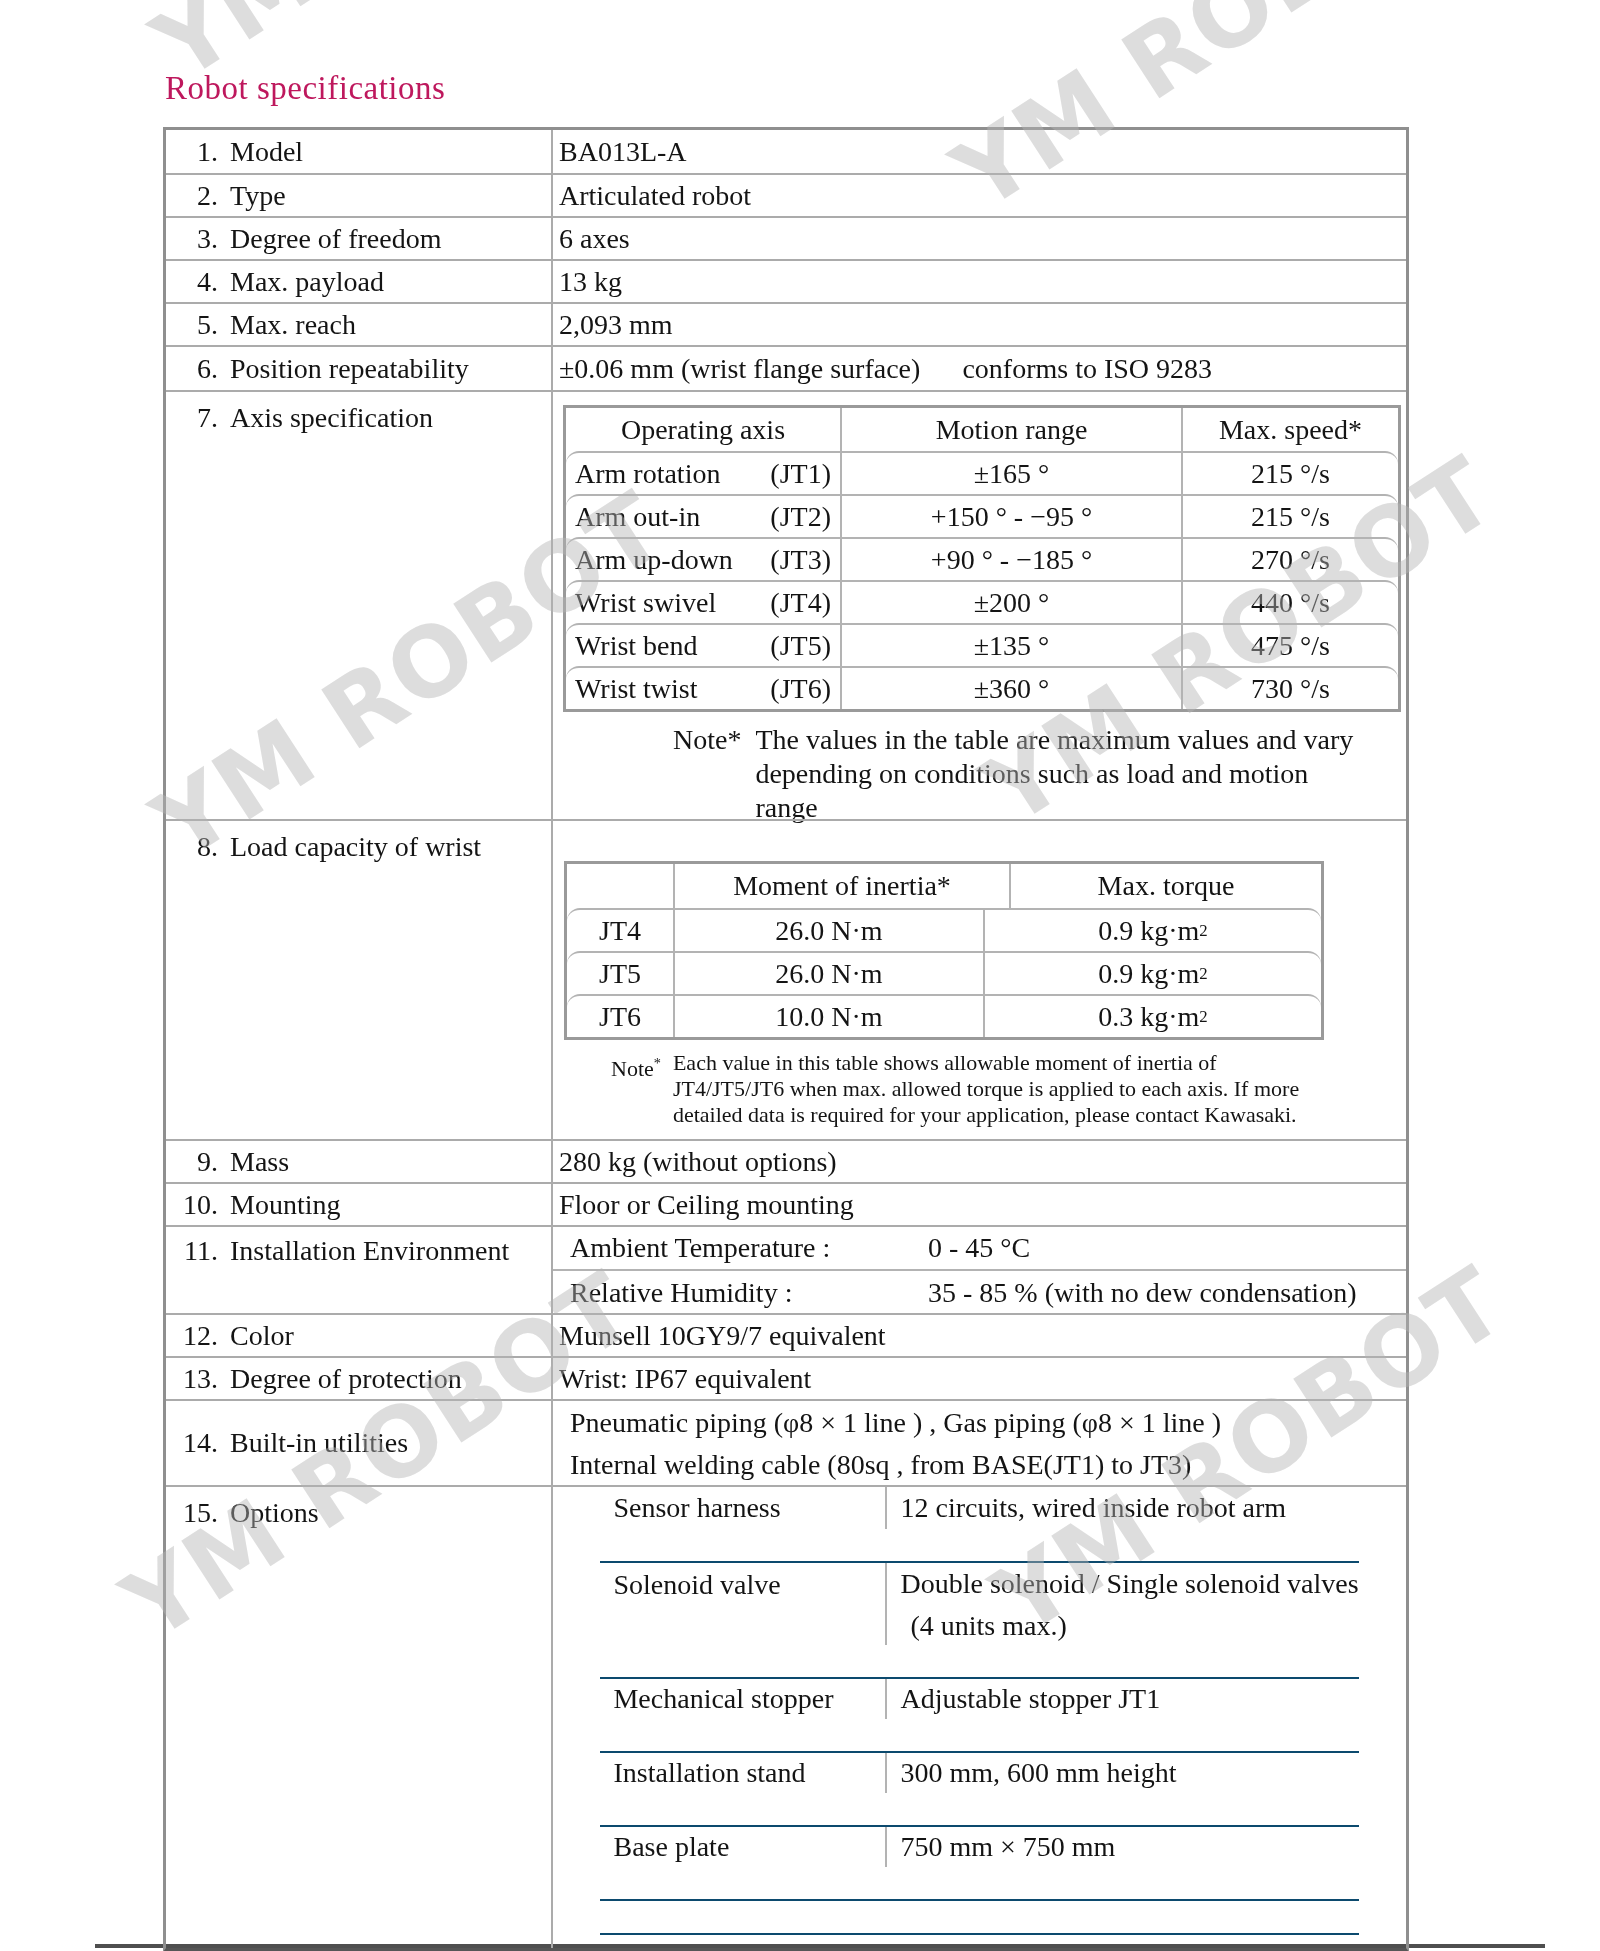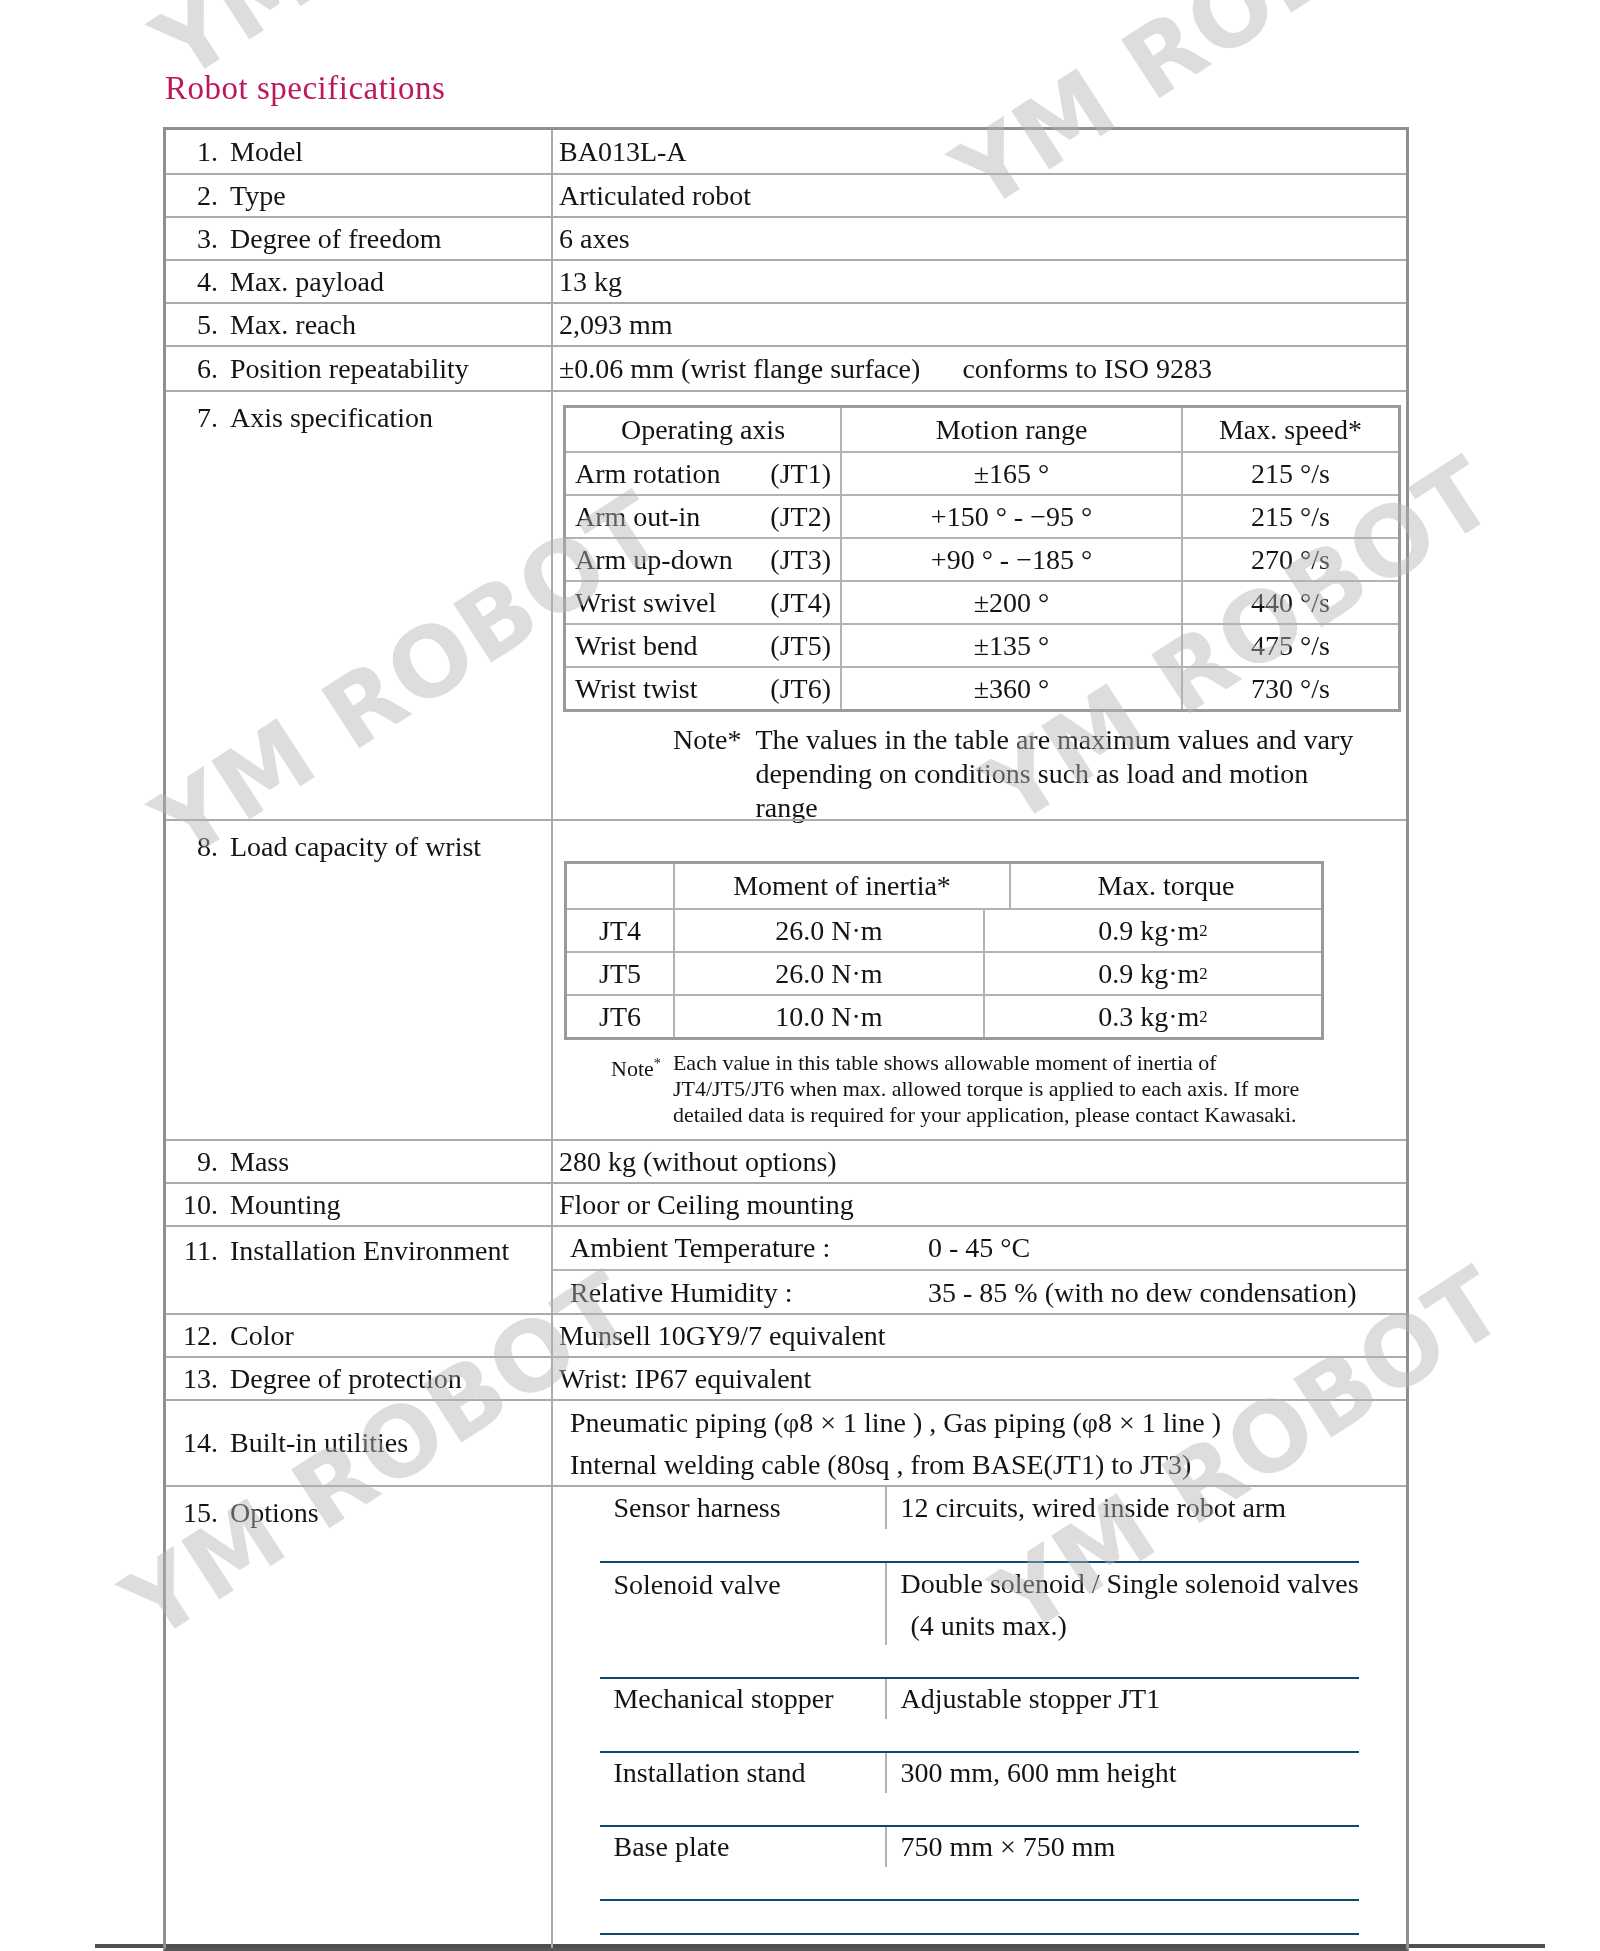--- a/index.html
+++ b/index.html
@@ -39,21 +39,21 @@
   .val{flex:1;display:flex;align-items:center;padding-left:6px;box-sizing:border-box;min-width:0;}
   .val.block{display:block;padding-left:0;}
   
   .h43{height:43px;} .h45{height:45px;} .h88{height:88px;} .h86{height:86px;}
   .hR7{height:429px;} .hR8{height:320px;} .hR15{height:463px;}
   
   .ntab{
     border:3px solid #9a9a9a;box-sizing:border-box;
     display:flex;flex-direction:column;background:transparent;
   }
-  .ntr{display:flex;box-sizing:border-box;border-top:2px solid #b3b3b3;}
+  .ntr{display:flex;box-sizing:border-box;border-top:2px solid #b3b3b3;border-radius:13px;}
   .ntr:first-child{border-top:none;}
   .ntd{box-sizing:border-box;border-right:2px solid #b3b3b3;display:flex;align-items:center;}
   .ntd:last-child{border-right:none;}
   .cen{justify-content:center;text-align:center;}
   
   .axis{margin:13px 0 0 10px;width:838px;}
   .axis .ntr{height:43px;}
   .ax1{width:276px;justify-content:space-between;padding:0 9px;}
   .ax1h{width:276px;justify-content:center;}
   .ax2{width:341px;}

